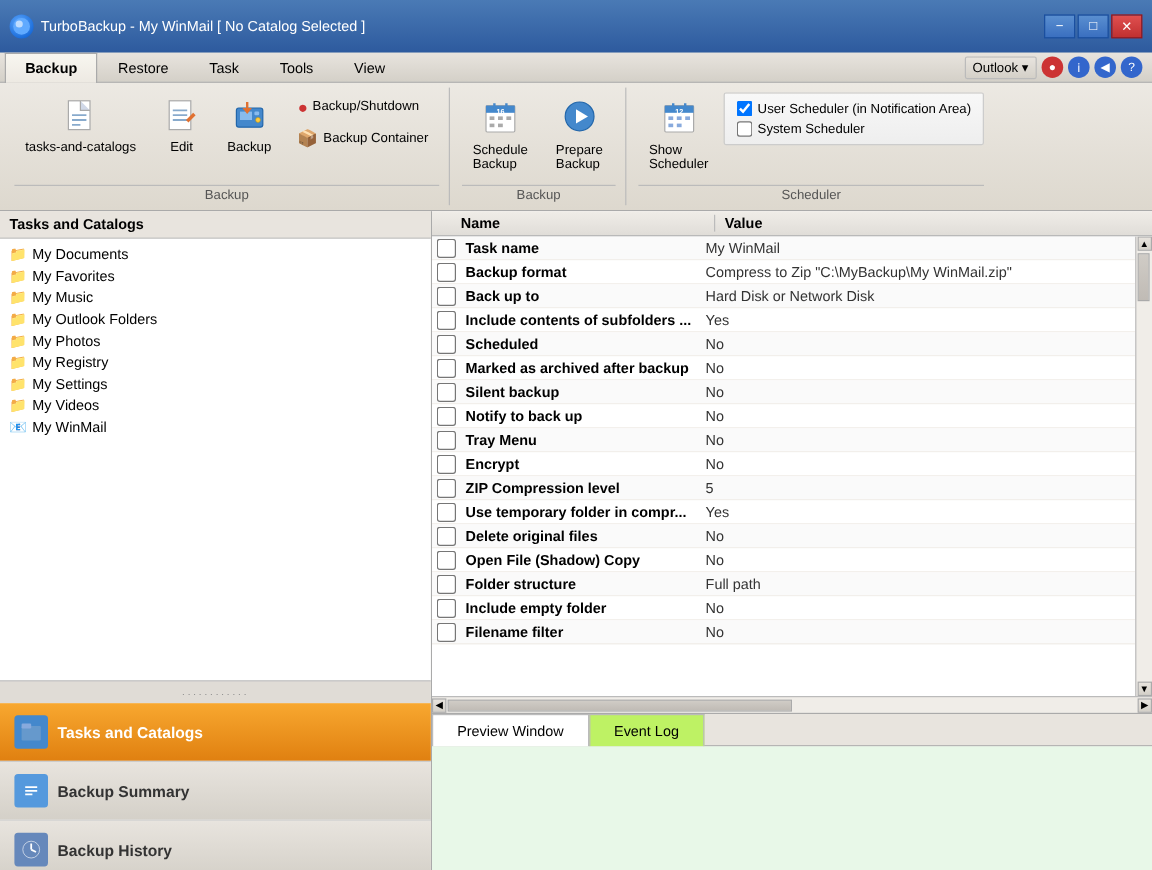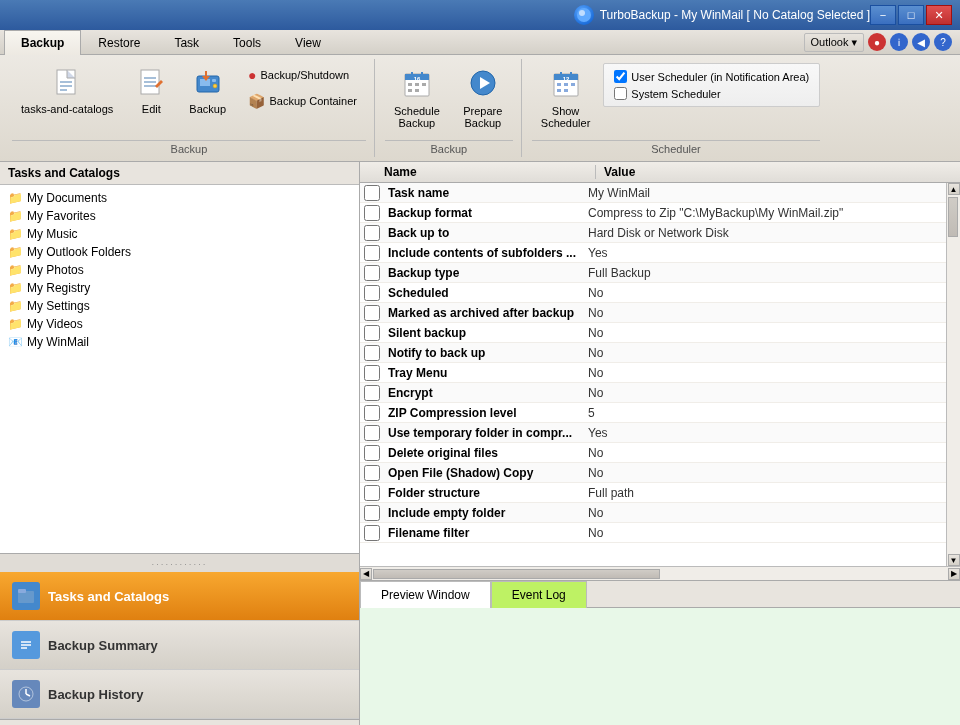--- a/index.html
+++ b/index.html
@@ -1,24 +1,24 @@
 <!DOCTYPE html>
 <html><head>
   <meta charset="utf-8">
   <style>
     * { margin: 0; padding: 0; box-sizing: border-box; }
     body { font-family: 'Segoe UI', Tahoma, Geneva, Verdana, sans-serif; font-size: 12px; background: #d4d0c8; width: 960px; height: 725px; overflow: hidden; }
 
     
     .title-bar {
       background: linear-gradient(to bottom, #4a7ab5 0%, #2d5a9e 100%);
-      height: 30px;
+      height: 44px;
       display: flex;
       align-items: center;
-      justify-content: flex-end;
+      justify-content: space-between;
       padding: 0 8px;
       color: white;
     }
     .title-bar-left { display: flex; align-items: center; gap: 6px; }
     .title-bar-icon { width: 20px; height: 20px; border-radius: 50%; background: radial-gradient(circle at 40% 35%, #60aaff, #0055cc); display: flex; align-items: center; justify-content: center; font-size: 10px; }
     .title-bar-controls { display: flex; gap: 2px; }
     .title-btn { width: 26px; height: 20px; background: linear-gradient(to bottom, #5a8fd0, #3a6fc0); border: 1px solid #1a4fa0; color: white; display: flex; align-items: center; justify-content: center; cursor: pointer; font-size: 11px; }
     .title-btn.close { background: linear-gradient(to bottom, #e05050, #c03030); border-color: #a01010; }
 
     
@@ -26,21 +26,21 @@
     .ribbon-tabs { display: flex; background: linear-gradient(to bottom, #e8e4de, #d4d0c8); border-bottom: 1px solid #aaa; padding-left: 4px; }
     .ribbon-tab { padding: 5px 16px; font-size: 12px; cursor: pointer; border: 1px solid transparent; border-bottom: none; margin-bottom: -1px; }
     .ribbon-tab.active { background: linear-gradient(to bottom, #f8f6f0, #ede9e2); border-color: #aaa; border-bottom-color: #ede9e2; font-weight: bold; }
 
     .ribbon-content { display: flex; align-items: stretch; padding: 4px; gap: 2px; min-height: 90px; }
     .ribbon-group { display: flex; flex-direction: column; align-items: stretch; border-right: 1px solid #bbb; padding: 0 8px; }
     .ribbon-group:last-child { border-right: none; }
     .ribbon-group-buttons { display: flex; align-items: flex-start; gap: 4px; flex: 1; padding: 4px 0; }
     .ribbon-group-label { text-align: center; font-size: 11px; color: #555; padding: 2px 0; border-top: 1px solid #bbb; margin-top: 2px; }
 
-    .ribbon-btn-large { display: flex; flex-direction: column; align-items: center; justify-content: center; padding: 4px 8px; min-width: 50px; cursor: pointer; border: 1px solid transparent; border-radius: 2px; font-size: 11px; text-align: center; gap: 2px; }
+    .ribbon-btn-large { display: flex; flex-direction: column; align-items: center; justify-content: center; padding: 4px 8px; min-width: 50px; cursor: pointer; border: 1px solid transparent; border-radius: 2px; font-size: 11px; gap: 2px; }
     .ribbon-btn-large .btn-icon { font-size: 28px; line-height: 1; }
     .ribbon-btn-large .btn-label { font-size: 11px; }
 
     .ribbon-btn-small { display: flex; align-items: center; gap: 4px; padding: 3px 8px; cursor: pointer; border: 1px solid transparent; border-radius: 2px; font-size: 11px; white-space: nowrap; }
 
     .scheduler-group { background: linear-gradient(to bottom, #f8f8f8, #eeeeee); border: 1px solid #ccc; border-radius: 2px; padding: 6px 10px; display: flex; flex-direction: column; gap: 4px; }
     .scheduler-checkbox { display: flex; align-items: center; gap: 4px; font-size: 11px; }
     .scheduler-checkbox input { width: 13px; height: 13px; }
 
     
@@ -349,25 +349,20 @@
           <div class="row-name">Back up to</div>
           <div class="row-value">Hard Disk or Network Disk</div>
         </div>
         <div class="table-row">
           <input type="checkbox" class="row-checkbox" style="">
           <div class="row-name">Include contents of subfolders ...</div>
           <div class="row-value">Yes</div>
         </div>
         <div class="table-row">
           <input type="checkbox" class="row-checkbox" style="">
-          <div class="row-name">Backup type</div>
-          <div class="row-value">Full Backup</div>
-        </div>
-        <div class="table-row">
-          <input type="checkbox" class="row-checkbox" style="">
           <div class="row-name">Scheduled</div>
           <div class="row-value">No</div>
         </div>
         <div class="table-row">
           <input type="checkbox" class="row-checkbox" style="">
           <div class="row-name">Marked as archived after backup</div>
           <div class="row-value">No</div>
         </div>
         <div class="table-row">
           <input type="checkbox" class="row-checkbox" style="">

